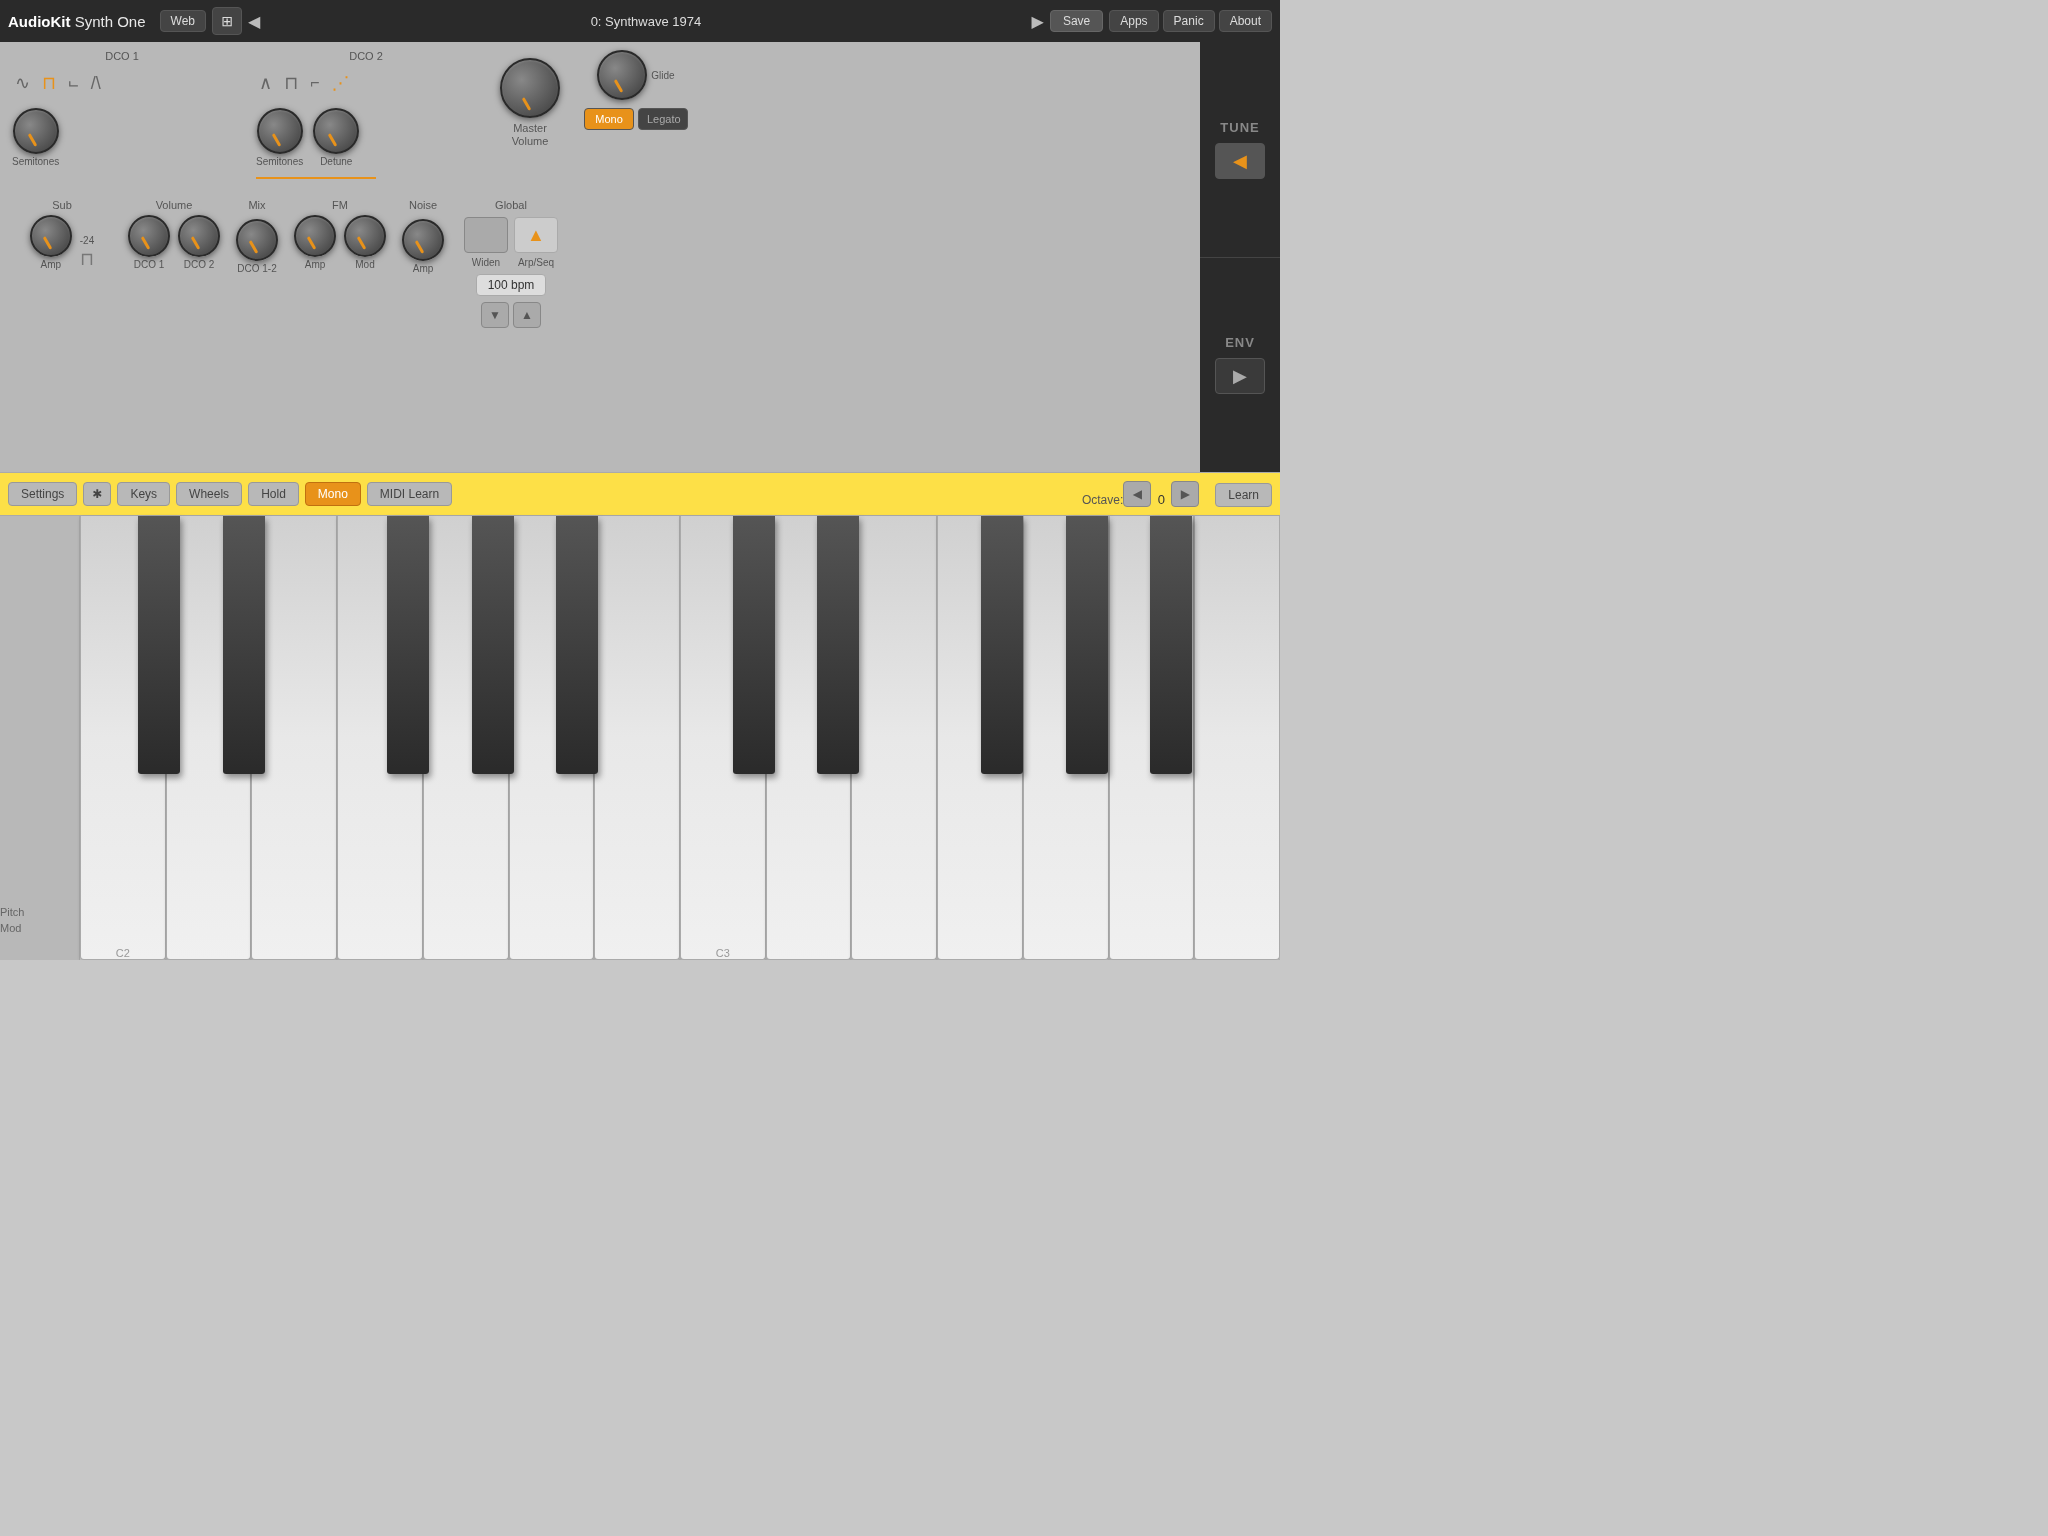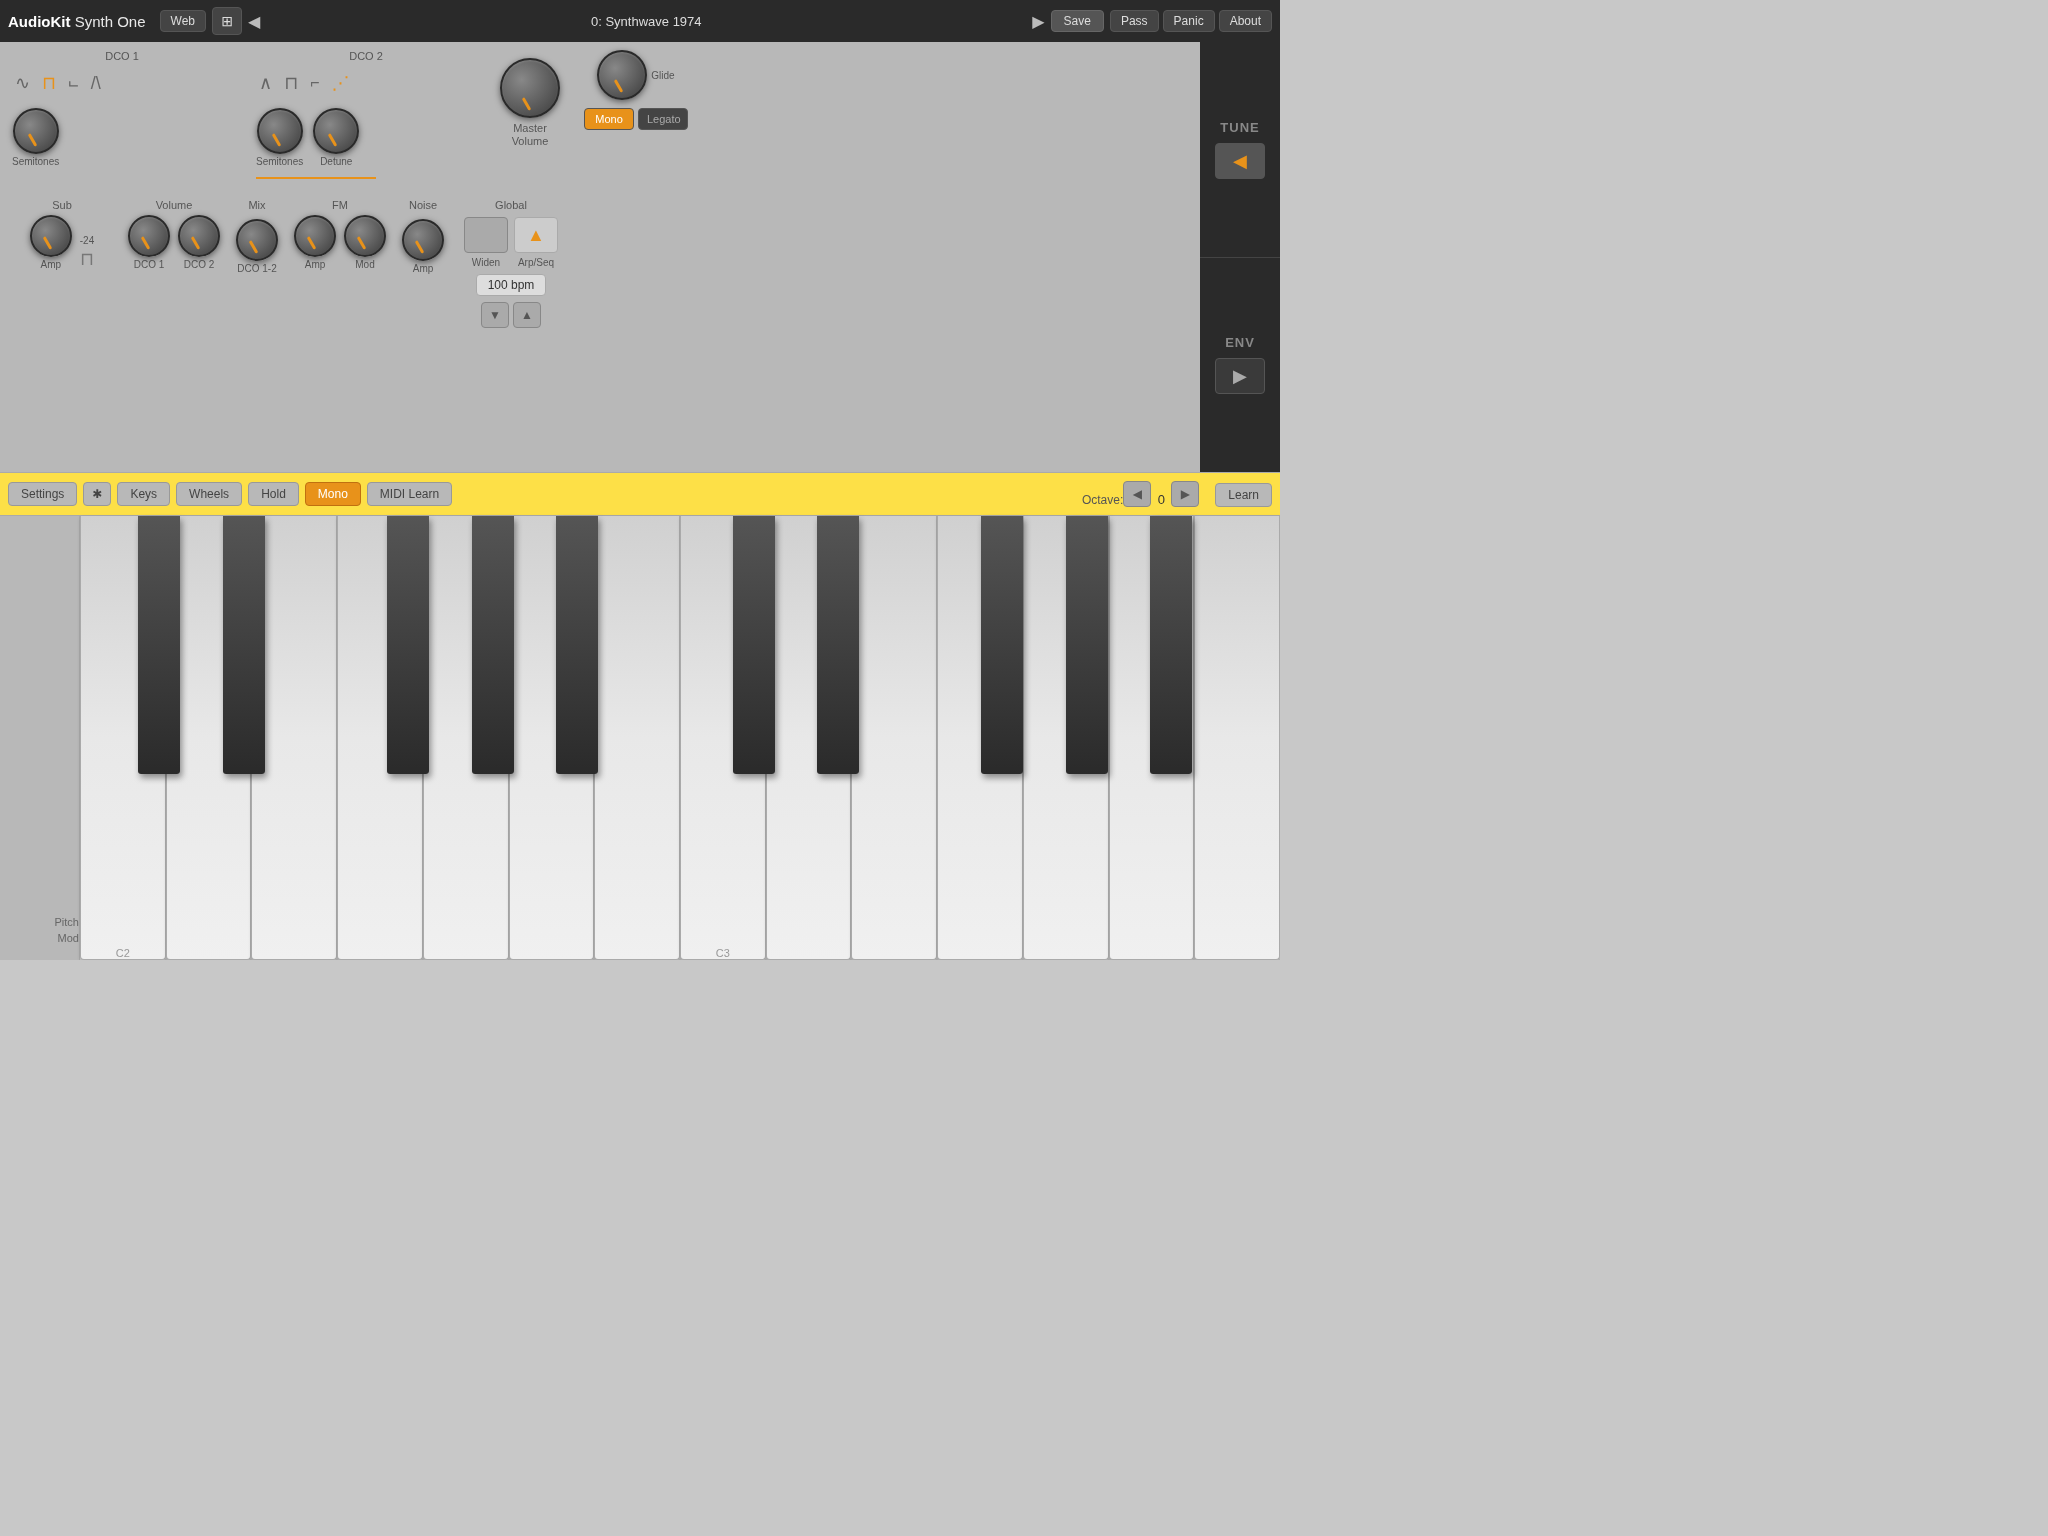--- a/index.html
+++ b/index.html
@@ -390,23 +390,23 @@
       min-width: 20px;
       text-align: center;
     }
     .pitch-mod {
       width: 80px;
       height: 100%;
       background: #b8b8b8;
       border-right: 1px solid #aaa;
       display: flex;
       flex-direction: column;
-      align-items: flex-end;
+      align-items: flex-start;
       justify-content: flex-end;
-      padding-bottom: 16px;
+      padding-bottom: 26px;
       gap: 4px;
     }
     .pitch-mod-label {
       font-size: 11px;
       color: #666;
     }
     .keyboard-keys {
       flex: 1;
       position: relative;
       height: 100%;
@@ -503,21 +503,21 @@
   </span>
   <button class="top-btn">Web</button>
   <button class="top-icon-btn">⊞</button>
   <button class="nav-arrow">◀</button>
   <div class="preset-nav">
     <span class="preset-name">0: Synthwave 1974</span>
   </div>
   <button class="nav-arrow">▶</button>
   <button class="save-btn">Save</button>
   <div class="top-right-btns">
-    <button class="top-btn">Pass</button>
+    <button class="top-btn">Apps</button>
     <button class="top-btn">Panic</button>
     <button class="top-btn">About</button>
   </div>
 </div>
 
 <div class="synth-panel">
   <div class="main-controls">
 
     <div class="top-row">
 

